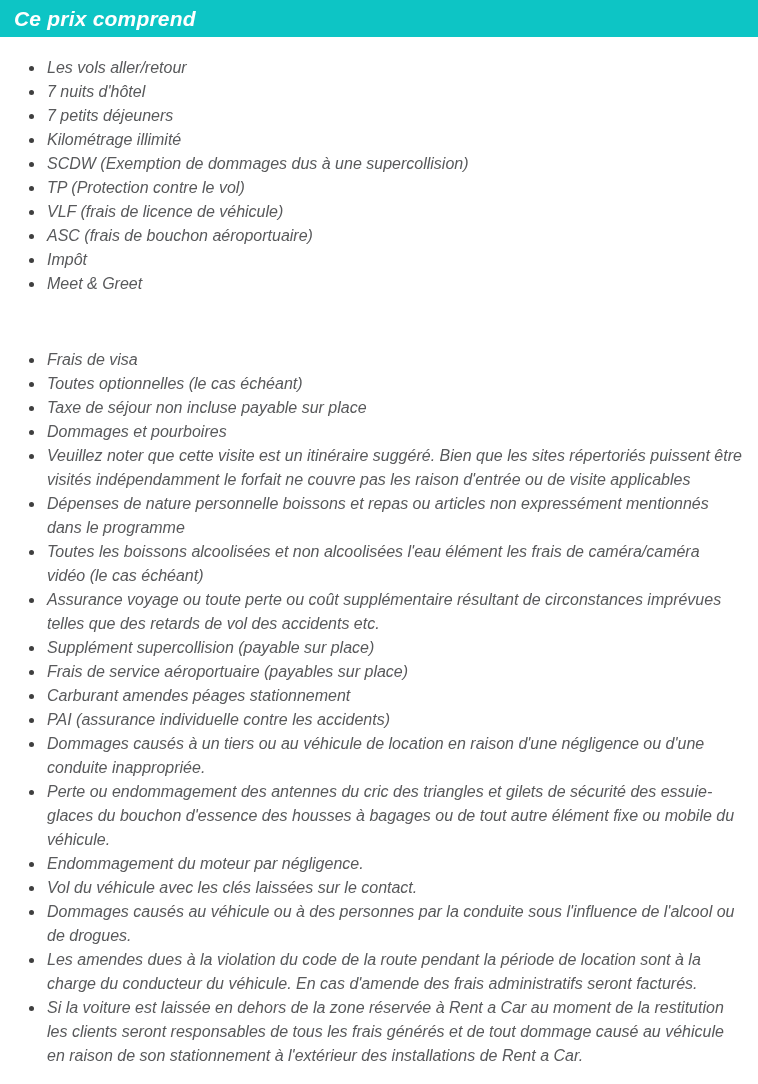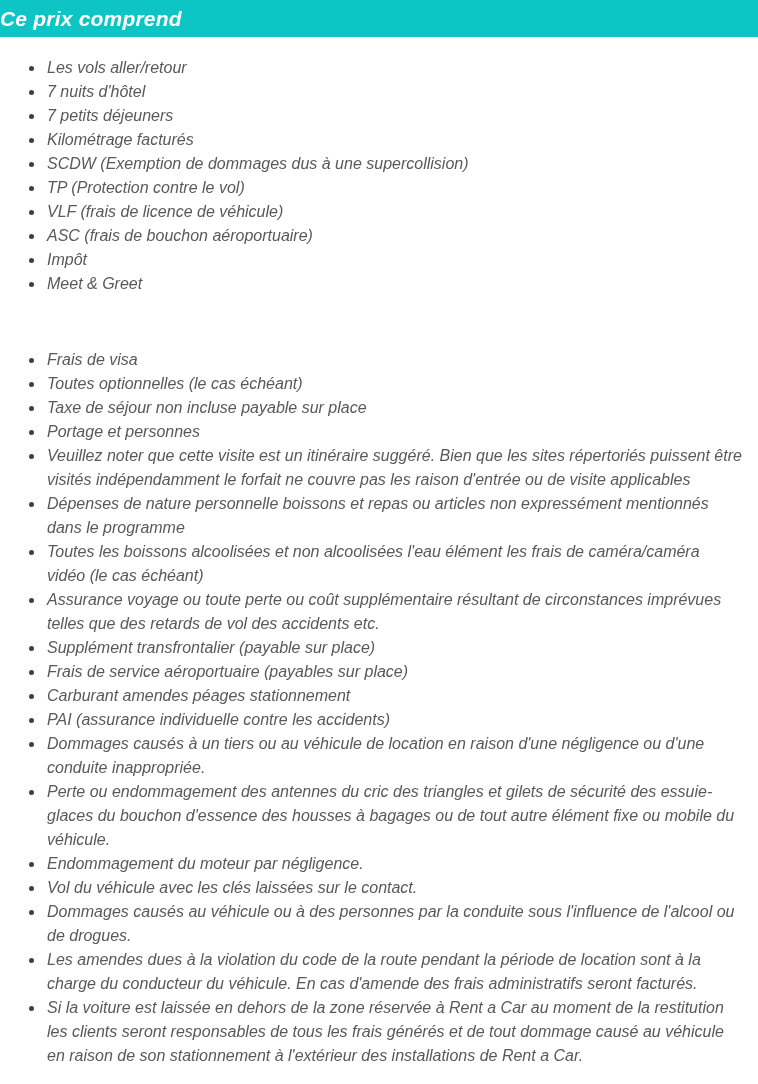--- a/index.html
+++ b/index.html
@@ -18,20 +18,21 @@
   .page {
     width: 758px;
     box-sizing: border-box;
     padding-bottom: 14px;
   }
   .section-bar {
     background: var(--header-bg, #0dc5c5);
     height: 37px;
     display: flex;
     align-items: center;
+    padding-left: 14px;
     box-sizing: border-box;
   }
   .section-title {
     margin: 0;
     color: var(--header-text, #ffffff);
     font-size: 21px;
     font-weight: 700;
     font-style: italic;
     letter-spacing: 0.2px;
   }
@@ -59,41 +60,41 @@
 <div class="page">
 
   <section class="price-section">
     <div class="section-bar">
       <h2 class="section-title">Ce prix comprend</h2>
     </div>
     <ul class="item-list">
         <li>Les vols aller/retour</li>
         <li>7 nuits d'hôtel</li>
         <li>7 petits déjeuners</li>
-        <li>Kilométrage facturés</li>
+        <li>Kilométrage illimité</li>
         <li>SCDW (Exemption de dommages dus à une supercollision)</li>
         <li>TP (Protection contre le vol)</li>
         <li>VLF (frais de licence de véhicule)</li>
         <li>ASC (frais de bouchon aéroportuaire)</li>
         <li>Impôt</li>
         <li>Meet &amp; Greet</li>
       </ul>
   </section>
 
   <section class="price-section">
     <ul class="item-list">
         <li>Frais de visa</li>
         <li>Toutes optionnelles (le cas échéant)</li>
         <li>Taxe de séjour non incluse payable sur place</li>
-        <li>Portage et personnes</li>
+        <li>Dommages et pourboires</li>
         <li>Veuillez noter que cette visite est un itinéraire suggéré. Bien que les sites répertoriés puissent être visités indépendamment le forfait ne couvre pas les raison d'entrée ou de visite applicables</li>
         <li>Dépenses de nature personnelle boissons et repas ou articles non expressément mentionnés dans le programme</li>
         <li>Toutes les boissons alcoolisées et non alcoolisées l'eau élément les frais de caméra/caméra vidéo (le cas échéant)</li>
         <li>Assurance voyage ou toute perte ou coût supplémentaire résultant de circonstances imprévues telles que des retards de vol des accidents etc.</li>
-        <li>Supplément transfrontalier (payable sur place)</li>
+        <li>Supplément supercollision (payable sur place)</li>
         <li>Frais de service aéroportuaire (payables sur place)</li>
         <li>Carburant amendes péages stationnement</li>
         <li>PAI (assurance individuelle contre les accidents)</li>
         <li>Dommages causés à un tiers ou au véhicule de location en raison d'une négligence ou d'une conduite inappropriée.</li>
         <li>Perte ou endommagement des antennes du cric des triangles et gilets de sécurité des essuie-glaces du bouchon d'essence des housses à bagages ou de tout autre élément fixe ou mobile du véhicule.</li>
         <li>Endommagement du moteur par négligence.</li>
         <li>Vol du véhicule avec les clés laissées sur le contact.</li>
         <li>Dommages causés au véhicule ou à des personnes par la conduite sous l'influence de l'alcool ou de drogues.</li>
         <li>Les amendes dues à la violation du code de la route pendant la période de location sont à la charge du conducteur du véhicule. En cas d'amende des frais administratifs seront facturés.</li>
         <li>Si la voiture est laissée en dehors de la zone réservée à Rent a Car au moment de la restitution les clients seront responsables de tous les frais générés et de tout dommage causé au véhicule en raison de son stationnement à l'extérieur des installations de Rent a Car.</li>

